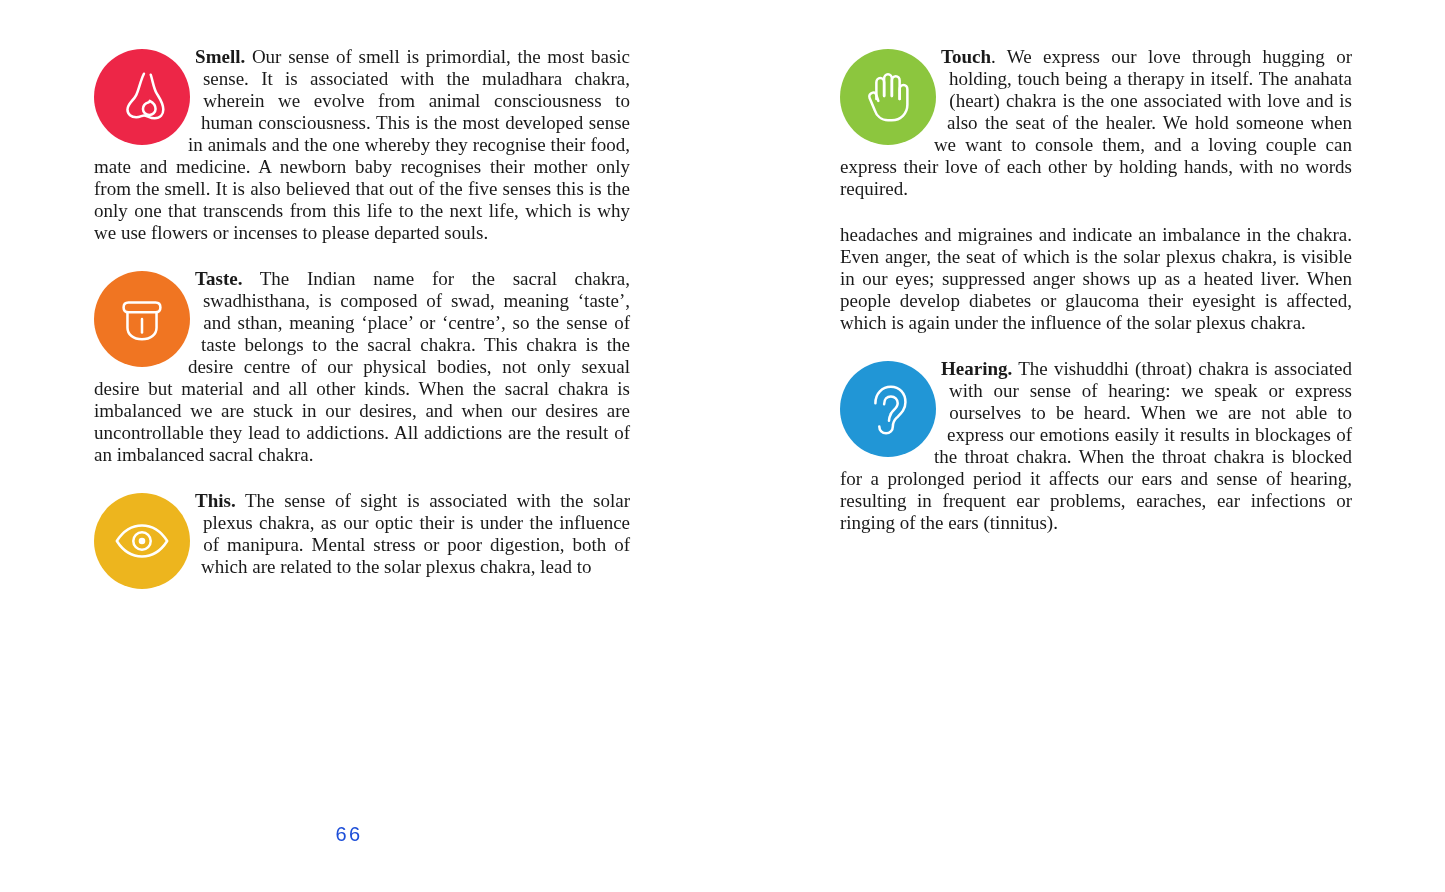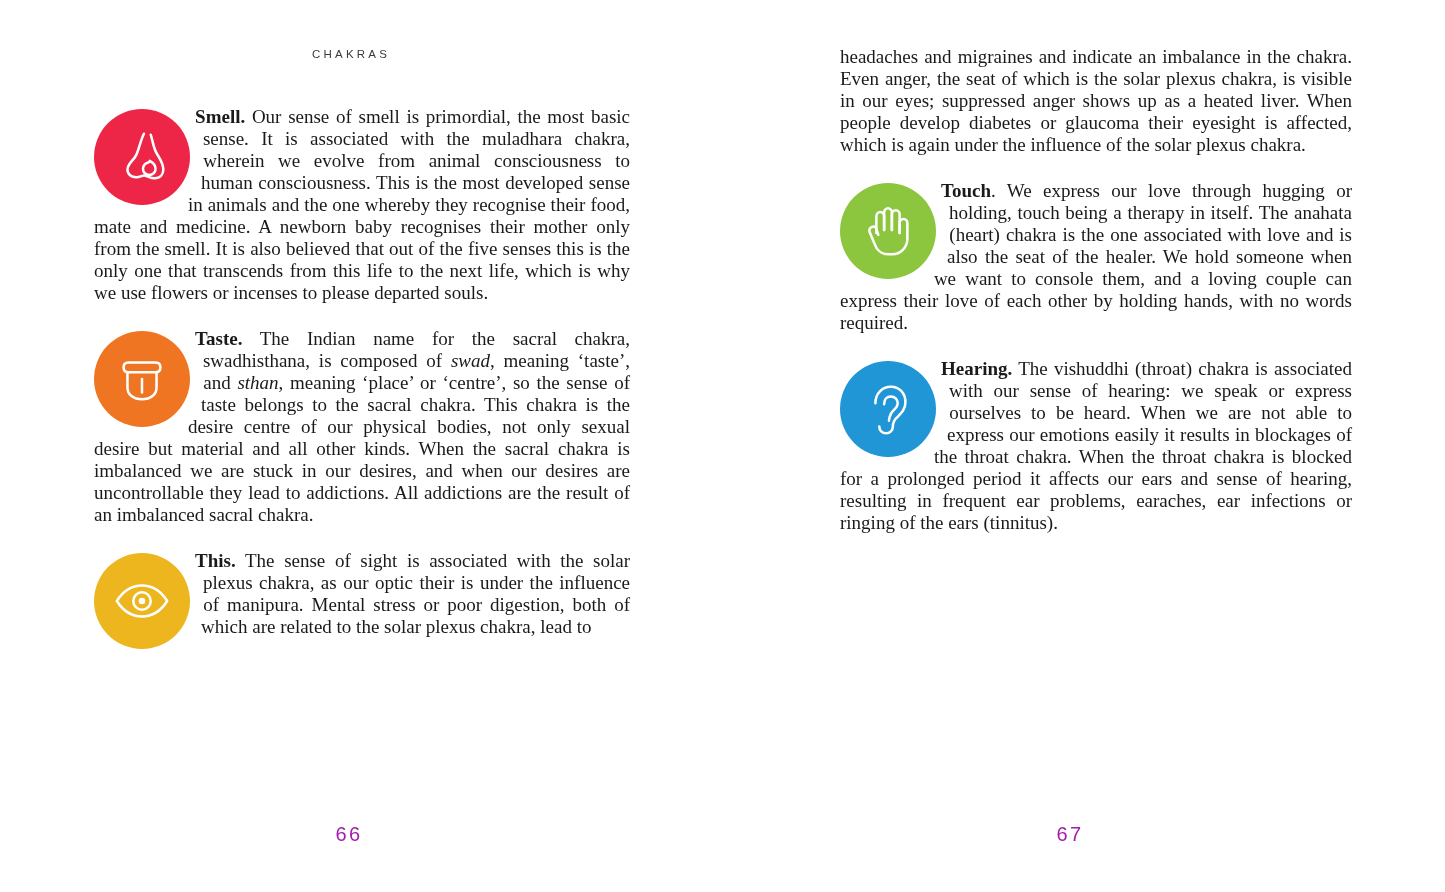--- a/index.html
+++ b/index.html
@@ -62,43 +62,42 @@
     border-radius: 50%;
     margin: 3px 16px 2px 0;
     shape-outside: circle(50% at 50% 50%);
     display: flex;
     align-items: center;
     justify-content: center;
   }
   .icon-wrap svg { display: block; }
 
   .lead { font-weight: bold; }
-  .ital { font-style: italic; }
+  .ital { }
 
   .folio {
     position: absolute;
     bottom: 46px;
     width: 100%;
     left: 0;
     text-align: center;
     font-family: "Liberation Sans", sans-serif;
     font-size: 20px;
     letter-spacing: 2.5px;
-    color: #a21caf;
+    color: #1d4ed8;
   }
   .page-left .folio { padding-right: 24px; box-sizing: border-box; }
   .page-right .folio { padding-right: 26px; box-sizing: border-box; }
 </style>
 </head>
 <body>
 
 <div class="spread">
 
   <div class="page page-left">
-    <div class="running-head">CHAKRAS</div>
 
     <div class="body-area">
 
       <p class="para">
         <span class="icon-wrap" style="background:#ed2647;">
           <svg width="62" height="62" viewBox="0 0 64 64" fill="none" stroke="#ffffff" stroke-width="2.6" stroke-linecap="round" stroke-linejoin="round">
             <path d="M34 8 C30 16 29 24 26 30 C23 36 17 39 17 45 C17 50 21 53 26 53 C30 53 32 51 34 51 C37 51 40 54 45 54 C51 54 54 50 54 45 C54 38 50 33 47 28 C44 23 43 15 41 9"></path>
             <path d="M40 36 C44 38 46 41 46 44.5 C46 48 43 50.5 39.5 50.5 C36 50.5 33 48 33 44.5 C33 41 35.5 38.5 39 37.5"></path>
           </svg>
         </span>
@@ -130,44 +129,43 @@
     </div>
 
     <div class="folio">66</div>
   </div>
 
   <div class="page page-right">
 
     <div class="body-area">
 
       <p class="para">
-        <span>headaches and migraines and indicate an imbalance in the chakra. Even anger, the seat of which is the solar plexus chakra, is visible in our eyes; suppressed anger shows up as a heated liver. When people develop diabetes or glaucoma their eyesight is affected, which is again under the influence of the solar plexus chakra.</span>
-      </p>
-
-      <p class="para">
         <span class="icon-wrap" style="background:#8cc63e;">
           <svg width="62" height="62" viewBox="0 0 64 64" fill="none" stroke="#ffffff" stroke-width="2.6" stroke-linecap="round" stroke-linejoin="round">
             <path d="M20 34 L20 17 C20 14.5 21.8 12.5 24 12.5 C26.2 12.5 28 14.5 28 17 L28 31"></path>
             <path d="M28 31 L28 13 C28 10.5 29.8 8.5 32 8.5 C34.2 8.5 36 10.5 36 13 L36 31"></path>
             <path d="M36 31 L36 15 C36 12.5 37.8 10.5 40 10.5 C42.2 10.5 44 12.5 44 15 L44 34"></path>
             <path d="M44 34 L44 24 C44 21.5 45.8 19.5 48 19.5 C50.2 19.5 52 21.5 52 24 L52 40 C52 49 45 56 36 56 L32 56 C25 56 20 51 18 45 L13 33 C12 30.5 13.5 28 16 27.5 C18 27 19.5 28 20 30 L22 36"></path>
           </svg>
         </span>
         <span class="lead">Touch</span><span>. We express our love through hugging or holding, touch being a therapy in itself. The anahata (heart) chakra is the one associated with love and is also the seat of the healer. We hold someone when we want to console them, and a loving couple can express their love of each other by holding hands, with no words required.</span>
+      </p>
+
+      <p class="para">
+        <span>headaches and migraines and indicate an imbalance in the chakra. Even anger, the seat of which is the solar plexus chakra, is visible in our eyes; suppressed anger shows up as a heated liver. When people develop diabetes or glaucoma their eyesight is affected, which is again under the influence of the solar plexus chakra.</span>
       </p>
 
       <p class="para">
         <span class="icon-wrap" style="background:#2196d6;">
           <svg width="62" height="62" viewBox="0 0 64 64" fill="none" stroke="#ffffff" stroke-width="2.6" stroke-linecap="round" stroke-linejoin="round">
             <path d="M19 26 C19 16 26 9 35 9 C44 9 50 16 50 25 C50 33 45 37 41 41 C38 44 37 47 37 50 C37 54 34 57 30 57 C26 57 23 54 23 50"></path>
             <path d="M28 27 C28 22 31 19 35 19 C39 19 42 22 42 26 C42 31 37 33 35 37"></path>
             <path d="M33 44 C33 41 34 39 35 37"></path>
           </svg>
         </span>
         <span class="lead">Hearing.</span><span> The vishuddhi (throat) chakra is associated with our sense of hearing: we speak or express ourselves to be heard. When we are not able to express our emotions easily it results in blockages of the throat chakra. When the throat chakra is blocked for a prolonged period it affects our ears and sense of hearing, resulting in frequent ear problems, earaches, ear infections or ringing of the ears (tinnitus).</span>
       </p>
 
     </div>
 
-    <div class="folio">67</div>
   </div>
 
 </div>
 
 </body></html>

